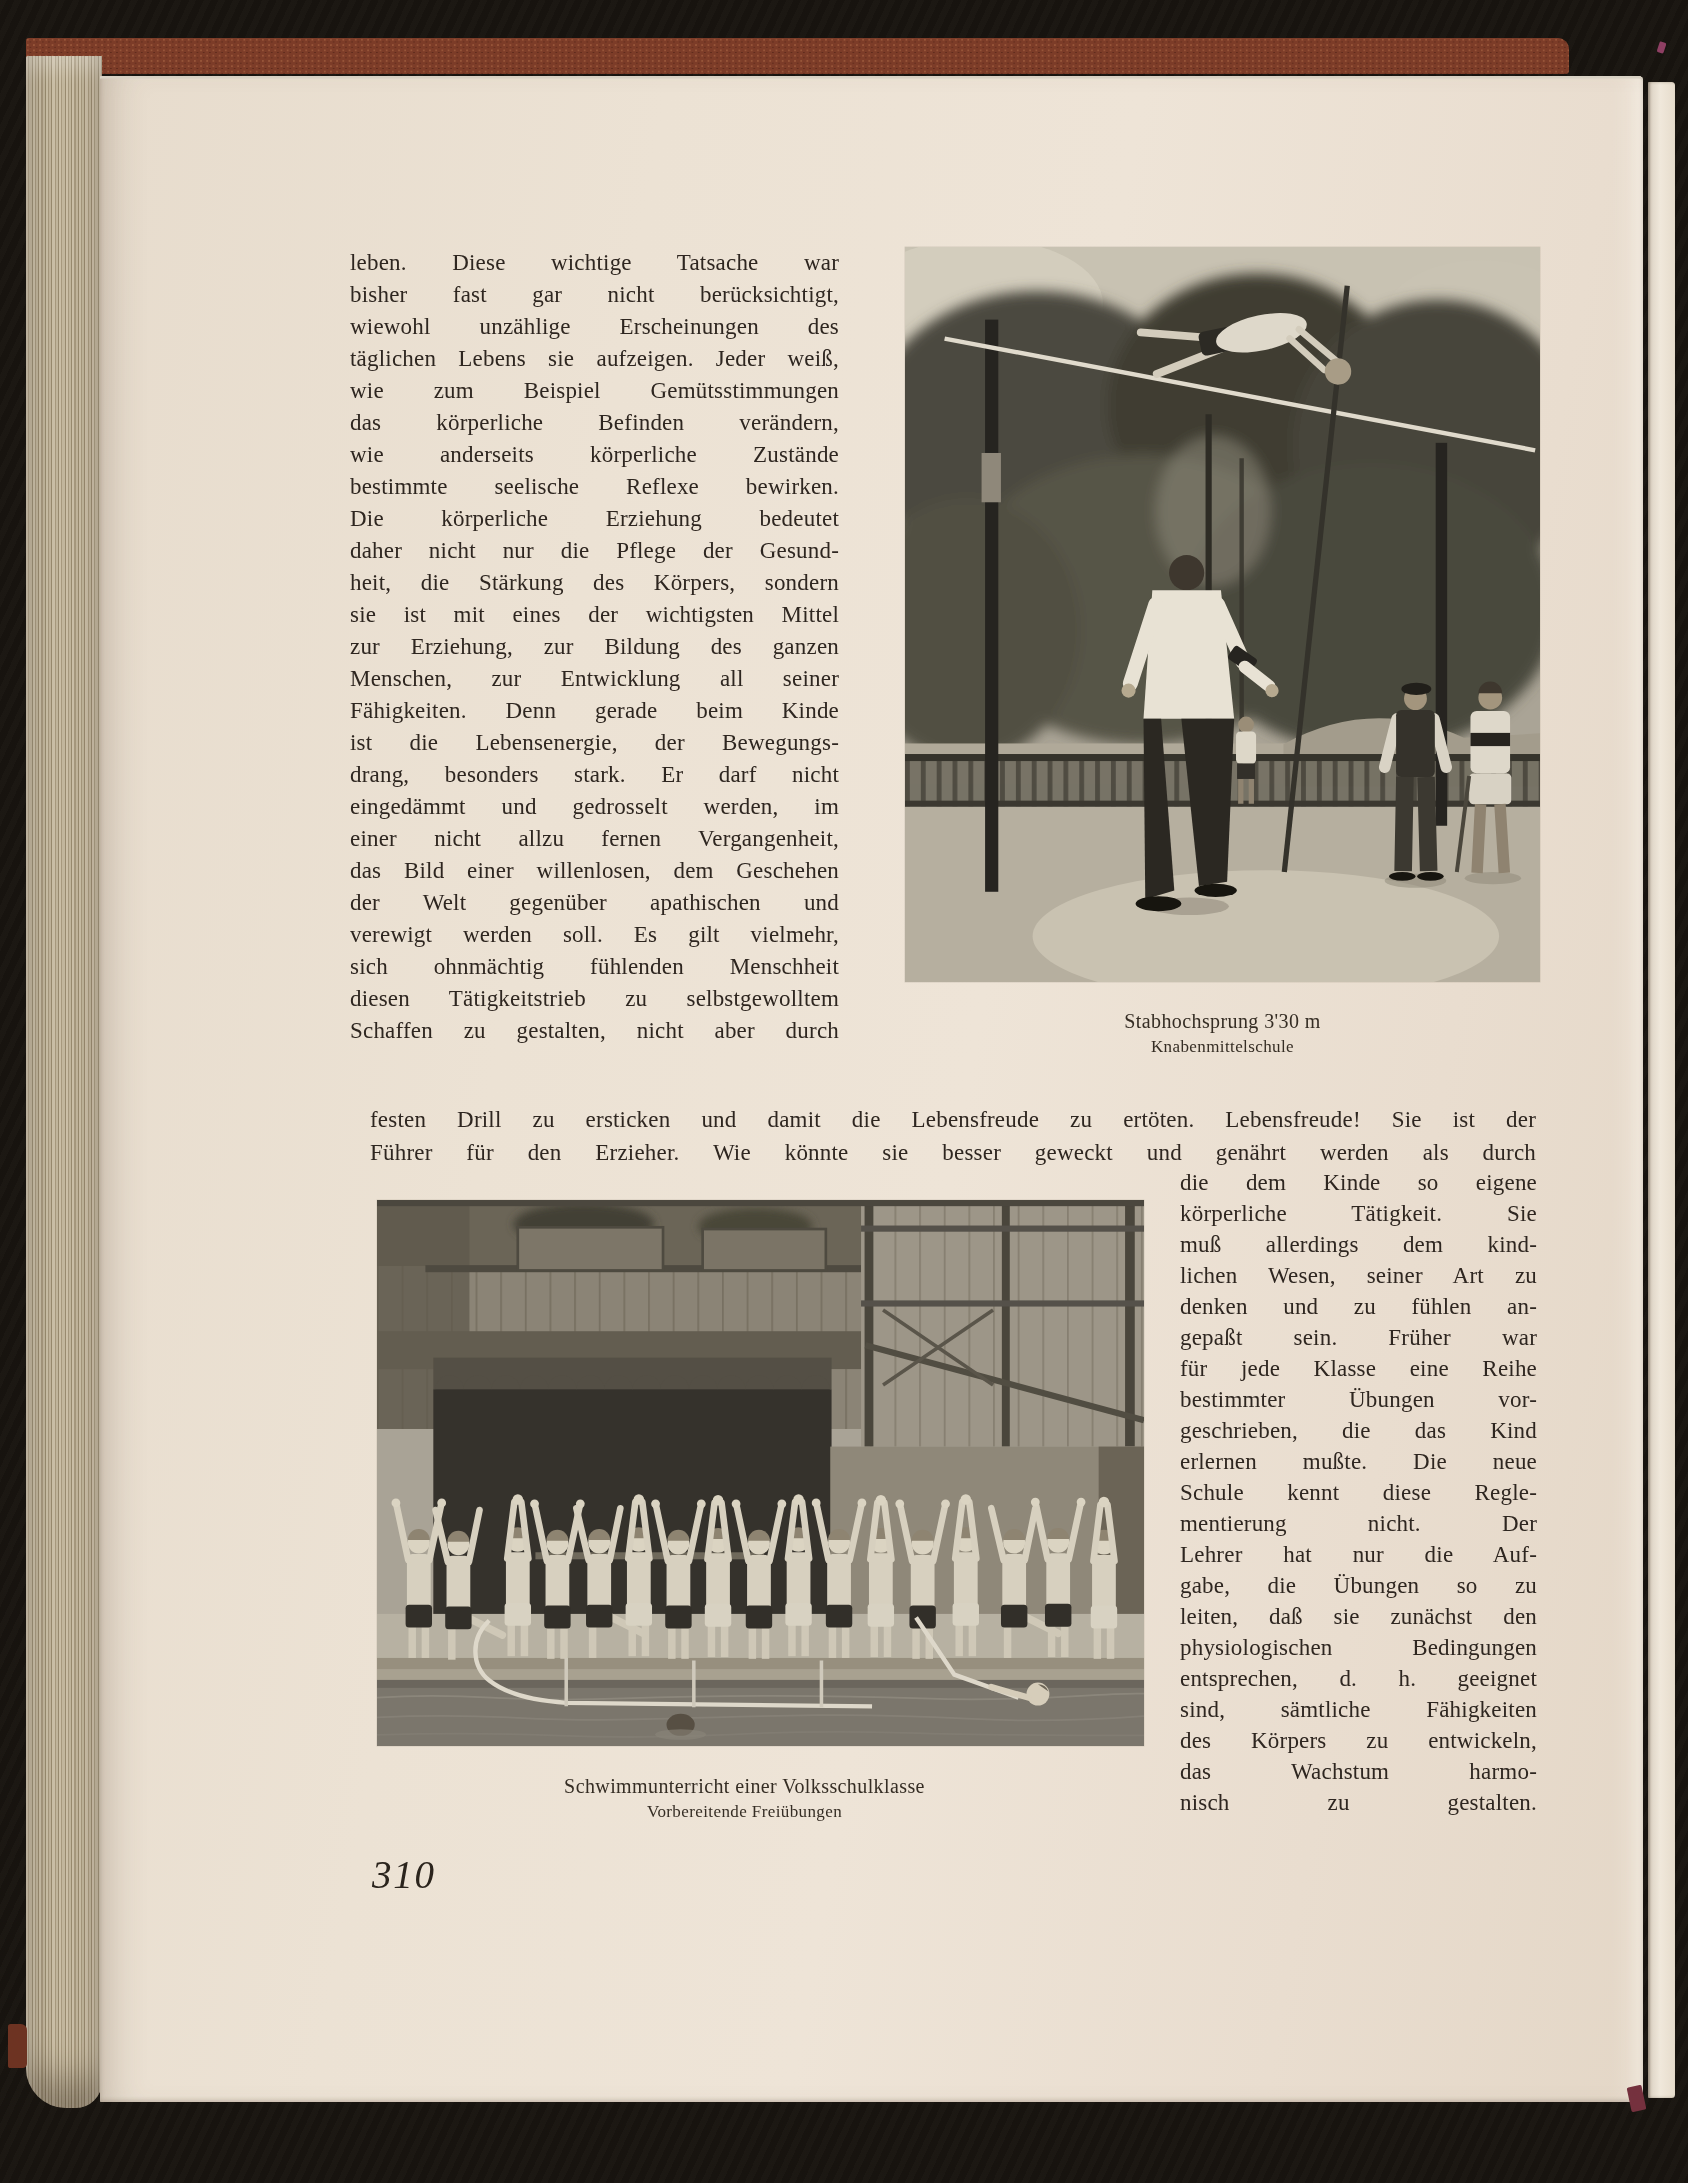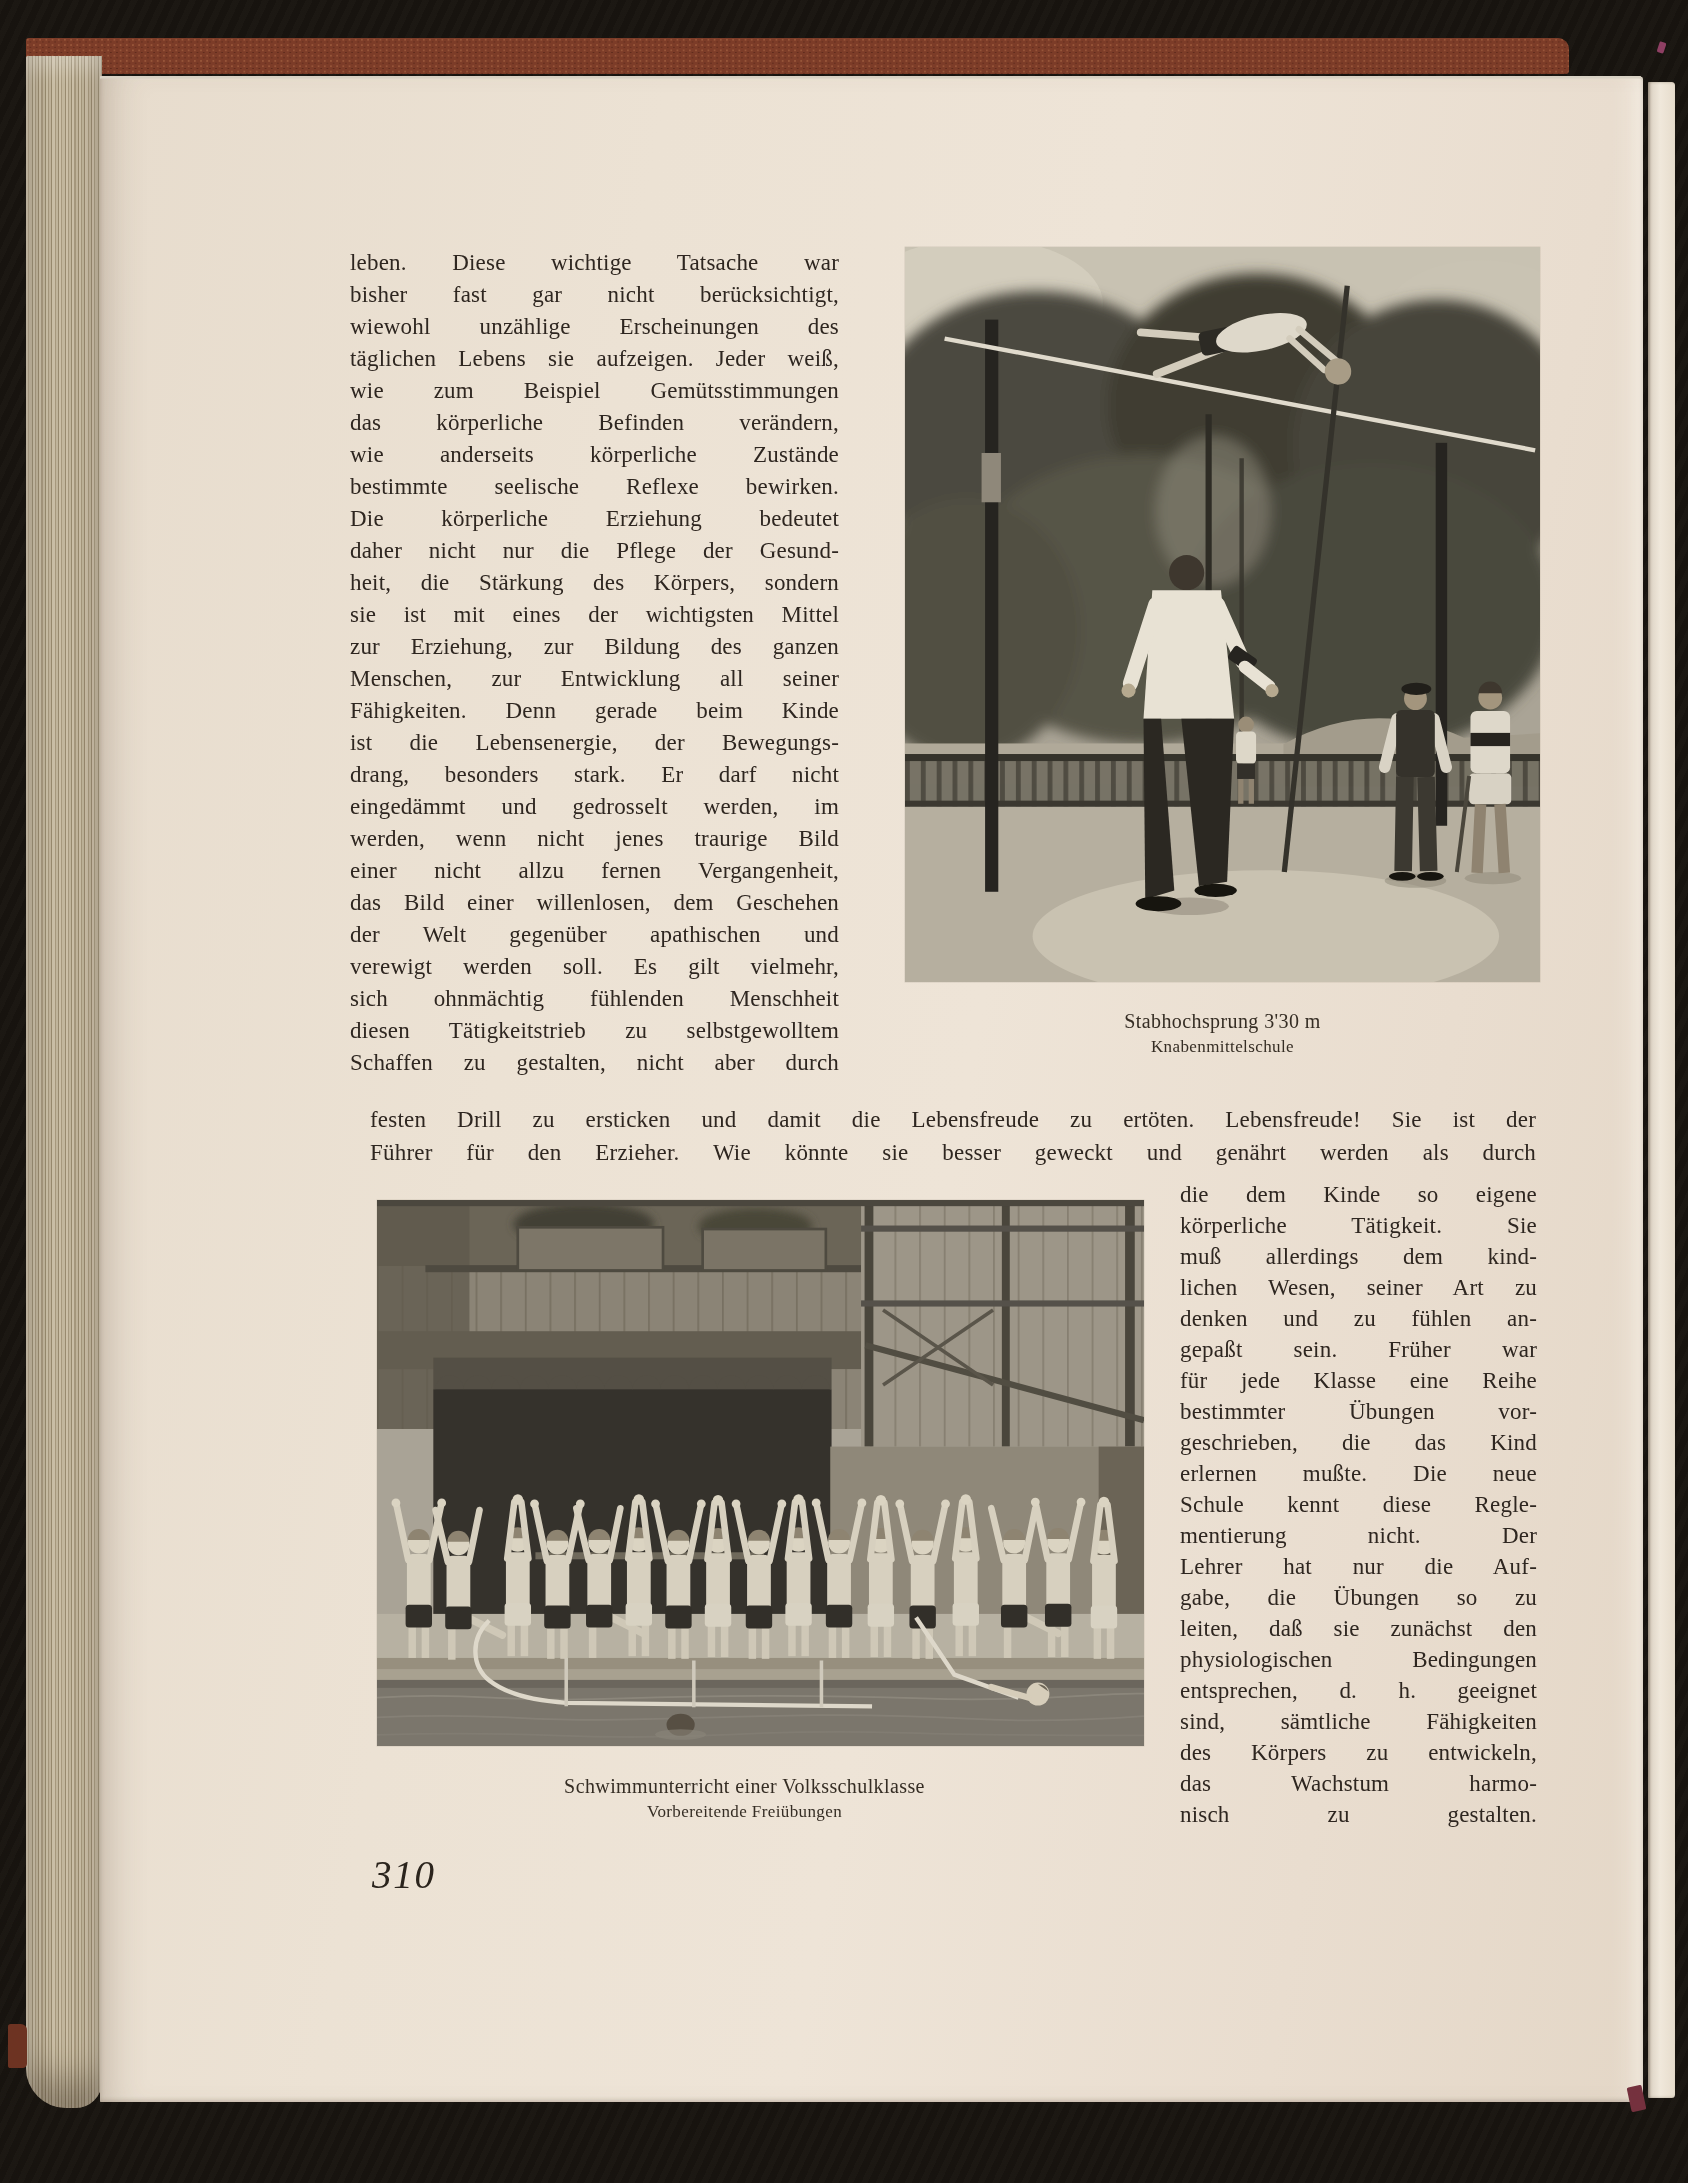--- a/index.html
+++ b/index.html
@@ -30,21 +30,21 @@
   
   .next-page-edge{position:absolute;left:1648px;top:82px;width:27px;height:2016px;
     background:linear-gradient(90deg,#d9cfc0,#f0e8db 45%,#e6dccc);
     border-radius:1.3px 3.5px 3.5px 1.3px;box-shadow:inset 1.8px 0 2.6px rgba(70,55,40,0.45);}
   
   .txt{position:absolute;color:#2e2620;}
   .leftcol{left:350px;top:247px;width:489px;}
   .leftcol .line{height:32px;line-height:32px;font-size:23px;}
   .bridge{left:370px;top:1103px;width:1166px;}
   .bridge .line{height:33px;line-height:33px;font-size:23px;}
-  .rightcol{left:1180px;top:1167px;width:357px;margin-top:12px;}
+  .rightcol{left:1180px;top:1167px;width:357px;}
   .rightcol .line{height:31px;line-height:31px;font-size:23px;}
   .line{text-align:justify;text-align-last:justify;white-space:normal;letter-spacing:0.2px;}
   .caption{position:absolute;text-align:center;color:#352d24;}
   .caption .c1{font-size:20px;line-height:26.4px;letter-spacing:0.4px;text-align:center;}
   .caption .c2{font-size:17px;line-height:25px;letter-spacing:0.4px;}
   .cap-pole{left:905px;top:1008px;width:635px;}
   .cap-swim{left:361px;top:1773px;width:767px;}
   .page-number{position:absolute;left:372px;top:1852px;font-size:39px;font-style:italic;color:#2b241d;letter-spacing:1.8px;}
   
   .photo{position:absolute;overflow:hidden;box-shadow:inset 0 0 0 0.9px rgba(60,50,40,0.35), 0 0 0 0.4px rgba(120,105,85,0.25);}
@@ -78,21 +78,20 @@
       <div class="line">Die körperliche Erziehung bedeutet</div>
       <div class="line">daher nicht nur die Pflege der Gesund-</div>
       <div class="line">heit, die Stärkung des Körpers, sondern</div>
       <div class="line">sie ist mit eines der wichtigsten Mittel</div>
       <div class="line">zur Erziehung, zur Bildung des ganzen</div>
       <div class="line">Menschen, zur Entwicklung all seiner</div>
       <div class="line">Fähigkeiten. Denn gerade beim Kinde</div>
       <div class="line">ist die Lebensenergie, der Bewegungs-</div>
       <div class="line">drang, besonders stark. Er darf nicht</div>
       <div class="line">eingedämmt und gedrosselt werden, im</div>
-      <div class="line">werden, wenn nicht jenes traurige Bild</div>
       <div class="line">einer nicht allzu fernen Vergangenheit,</div>
       <div class="line">das Bild einer willenlosen, dem Geschehen</div>
       <div class="line">der Welt gegenüber apathischen und</div>
       <div class="line">verewigt werden soll. Es gilt vielmehr,</div>
       <div class="line">sich ohnmächtig fühlenden Menschheit</div>
       <div class="line">diesen Tätigkeitstrieb zu selbstgewolltem</div>
       <div class="line">Schaffen zu gestalten, nicht aber durch</div>
     </div>
 
   <div class="txt bridge">

